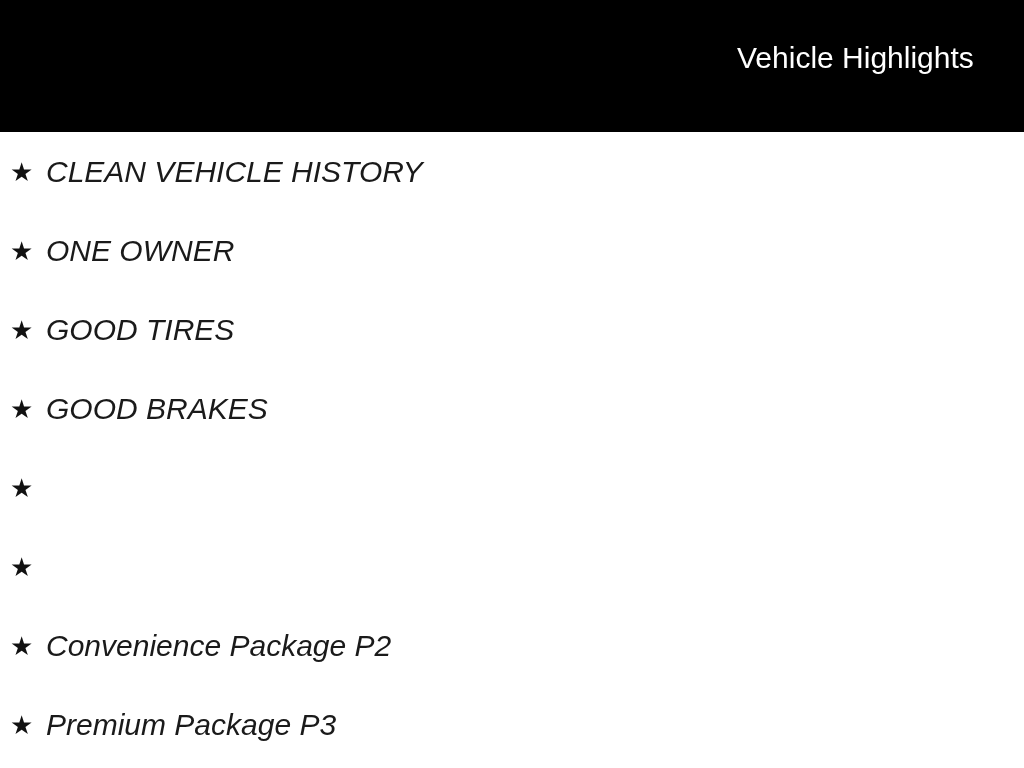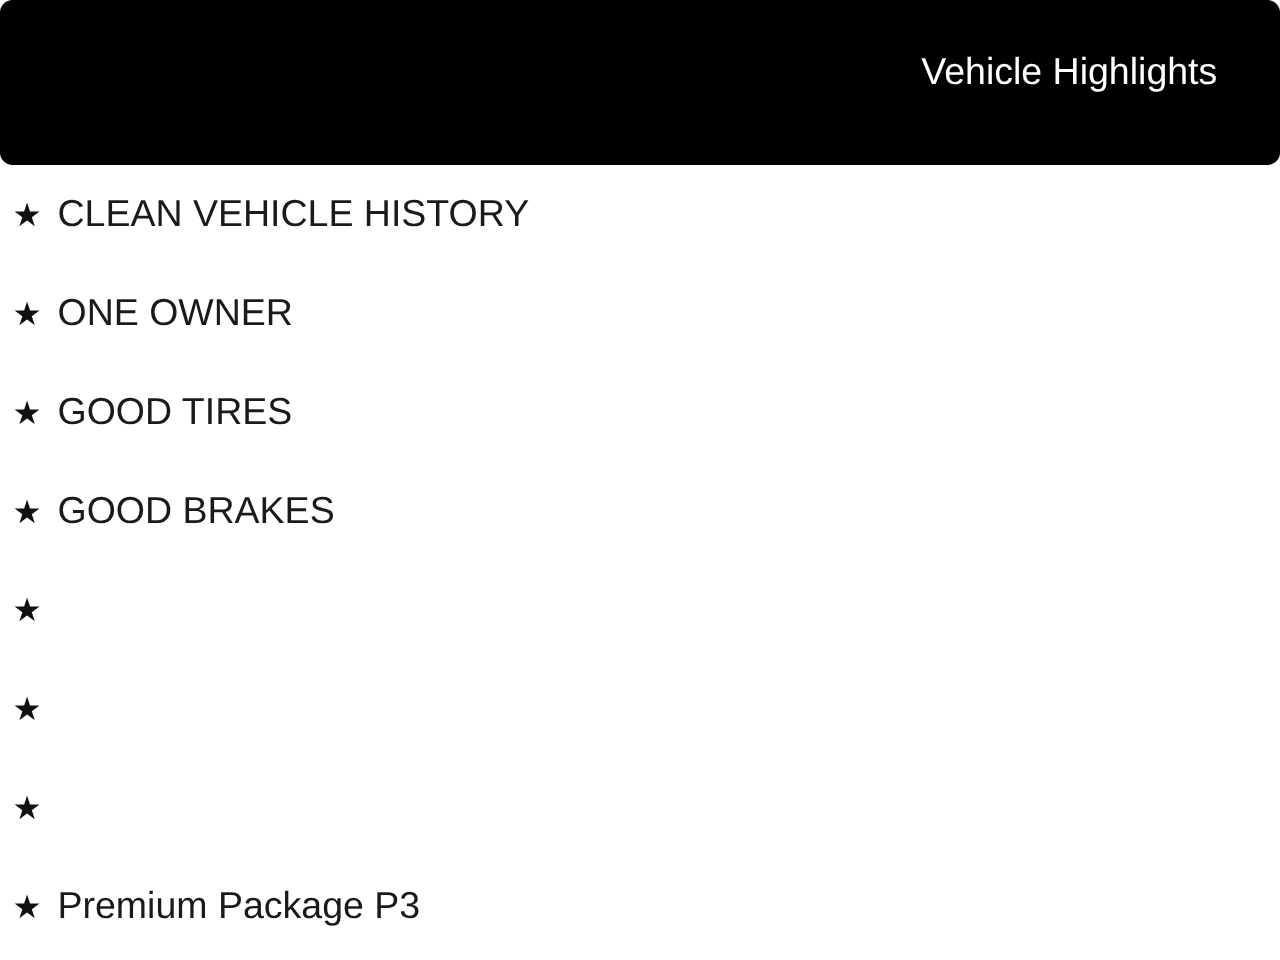--- a/index.html
+++ b/index.html
@@ -11,21 +11,20 @@
     height: 768px;
     overflow: hidden;
     background: #ffffff;
     font-family: "Liberation Sans", "DejaVu Sans", sans-serif;
   }
   .header-bar {
     position: relative;
     width: 1024px;
     height: 132px;
     background: #000000;
-    border-radius: 10px;
   }
   .page-title {
     position: absolute;
     left: 737px;
     top: 40px;
     font-size: 30px;
     line-height: 36px;
     color: #ffffff;
     white-space: nowrap;
   }
@@ -47,20 +46,21 @@
   .star {
     display: inline-block;
     width: 36px;
     font-size: 26px;
     line-height: 36px;
     color: #111111;
     flex: 0 0 36px;
   }
   .item-label {
     display: inline-block;
+    font-style: italic;
   }
 </style>
 </head>
 <body>
 
 <div class="header-bar">
   <span class="page-title">Vehicle Highlights</span>
 </div>
 
 <ul class="highlights-list">
@@ -81,18 +81,19 @@
     <span class="item-label">GOOD BRAKES</span>
   </li>
   <li>
     <span class="star">★</span>
   </li>
   <li>
     <span class="star">★</span>
   </li>
   <li>
     <span class="star">★</span>
+    <span class="item-label">Convenience Package P2</span>
   </li>
   <li>
     <span class="star">★</span>
     <span class="item-label">Premium Package P3</span>
   </li>
 </ul>
 
 </body></html>

